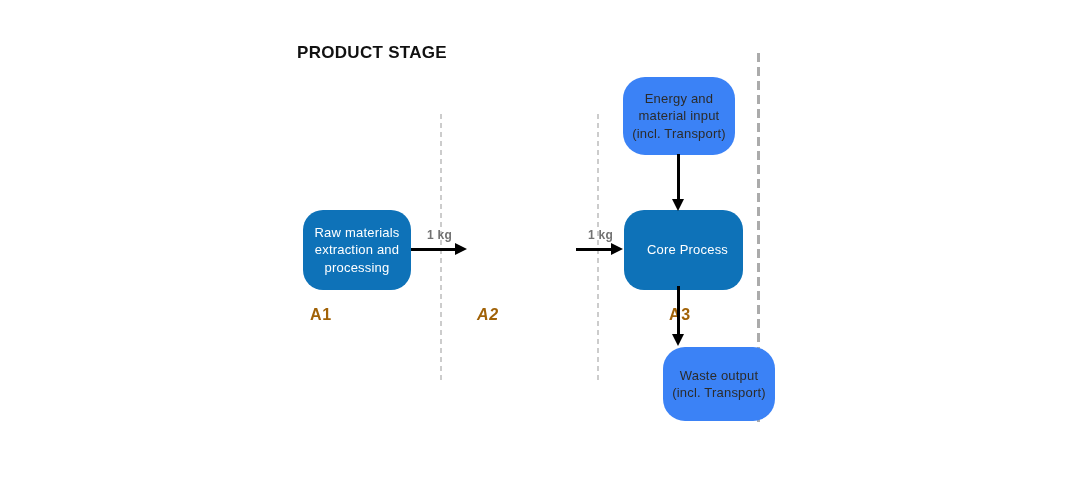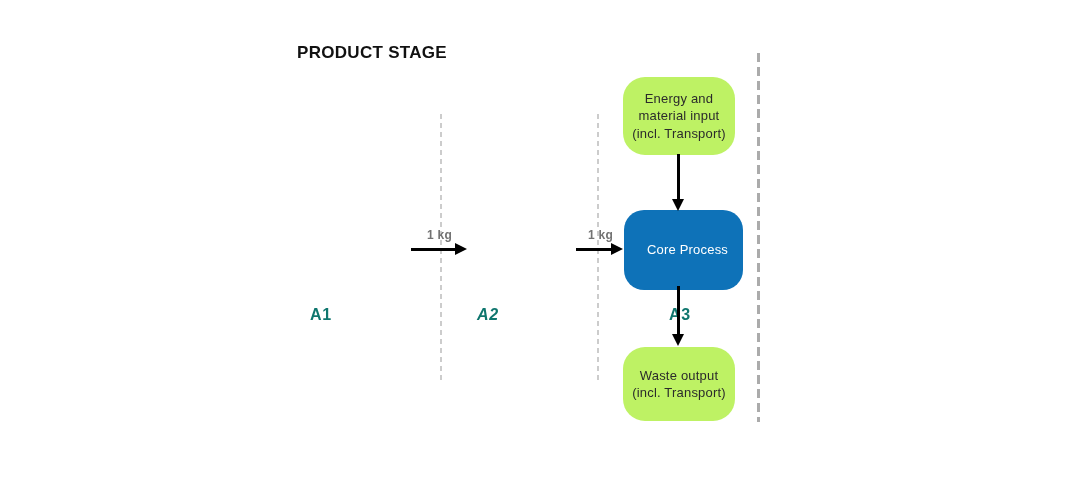--- a/index.html
+++ b/index.html
@@ -34,38 +34,38 @@
   }
   .box.blue {
     background: #0e72b8;
     color: #ffffff;
     border-radius: 20px;
     width: 108px;
     height: 80px;
     top: 210px;
   }
   .box.gray {
-    background: #bef264;
+    background: #3b82f6;
     color: #2b2b2b;
     border-radius: 22px;
     width: 112px;
     left: 623px;
   }
   #box-a1 { left: 303px; }
   #box-a2 { left: 468px; }
   #box-a3 { left: 624px; width: 111px; padding-left: 8px; }
   #box-energy { top: 77px; height: 78px; }
-  #box-waste { top: 347px; height: 74px; }
+  #box-waste { top: 347px; height: 74px; margin-left: 40px; }
   .stage-label {
     position: absolute;
     top: 306px;
     font-size: 16px;
     font-weight: 700;
     letter-spacing: 0.6px;
-    color: #0f766e;
+    color: #a16207;
   }
   #label-a1 { left: 310px; }
   #label-a2 { left: 477px; font-style: italic; }
   #label-a3 { left: 669px; }
   .divider {
     position: absolute;
     width: 2px;
     top: 114px;
     height: 266px;
     background: repeating-linear-gradient(to bottom, #cccccc 0 5px, transparent 5px 9px);
@@ -133,20 +133,23 @@
   <h1 class="title">PRODUCT STAGE</h1>
 
   <div class="divider" id="divider-1"></div>
   <div class="divider" id="divider-2"></div>
   <div class="divider" id="divider-3"></div>
 
   <div class="box gray" id="box-energy">Energy and
 material input
 (incl. Transport)</div>
 
+  <div class="box blue" id="box-a1">Raw materials
+extraction and
+processing</div>
   <div class="box blue" id="box-a3">Core Process</div>
 
   <div class="box gray" id="box-waste">Waste output
 (incl. Transport)</div>
 
   <div class="stage-label" id="label-a1">A1</div>
   <div class="stage-label" id="label-a2">A2</div>
   <div class="stage-label" id="label-a3">A3</div>
 
   <div class="arrow-h" id="arrow-a1-a2"></div>

